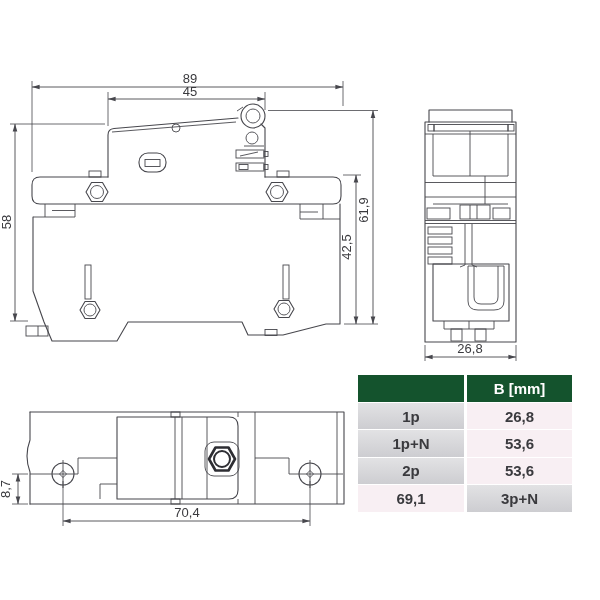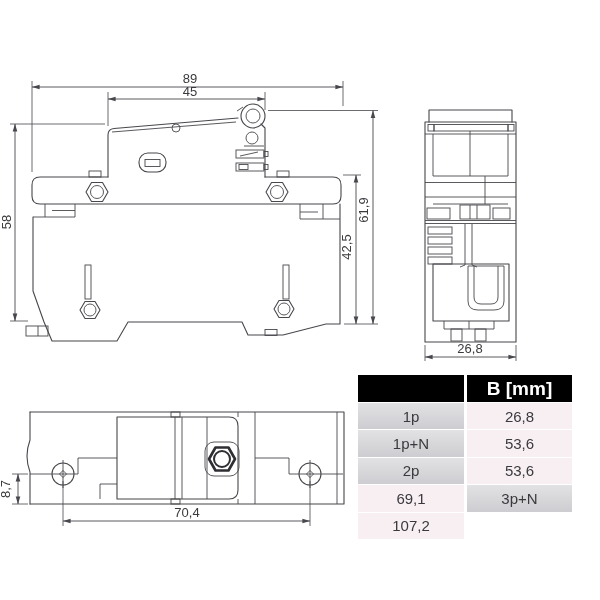--- a/index.html
+++ b/index.html
@@ -11,22 +11,22 @@
   .thin{fill:none;stroke:#47474d;stroke-width:0.9;}
   .bold{fill:none;stroke:#2e2e33;stroke-width:2.6;stroke-linejoin:round;}
   .bold2{fill:none;stroke:#2e2e33;stroke-width:2;}
   .dim{fill:none;stroke:#47474d;stroke-width:0.8;}
   .dimline{fill:none;stroke:#47474d;stroke-width:0.9;marker-start:url(#arr);marker-end:url(#arr);}
   
   .tbl{position:absolute;left:358px;top:361px;width:214px;display:grid;
        grid-template-columns:106px 105px;column-gap:3px;row-gap:1px;
        grid-template-rows:27px repeat(5,26.4px);}
   .cell{display:flex;align-items:center;justify-content:center;
-        font-size:15px;font-weight:400;color:#3a3a3e;letter-spacing:0;}
-  .th{background:#000000;color:#ffffff;font-size:19px;font-weight:700;}
+        font-size:15px;font-weight:700;color:#3a3a3e;letter-spacing:0;}
+  .th{background:#14532d;color:#ffffff;font-size:15px;font-weight:700;}
   .tl{background:linear-gradient(180deg,#e2e2e4 0%,#cdcdd1 100%);}
   .tv{background:#f8eff3;}
 </style>
 </head>
 <body>
 
 <div id="canvas">
 
 <svg width="600" height="600" viewBox="0 0 600 600">
   <defs>
@@ -173,15 +173,14 @@
 
     <div class="cell tl">1p+N</div>
     <div class="cell tv">53,6</div>
 
     <div class="cell tl">2p</div>
     <div class="cell tv">53,6</div>
 
     <div class="cell tv">69,1</div>
 
     <div class="cell tl">3p+N</div>
-    <div class="cell tv">107,2</div>
   </div>
 </div>
 
 </body></html>

